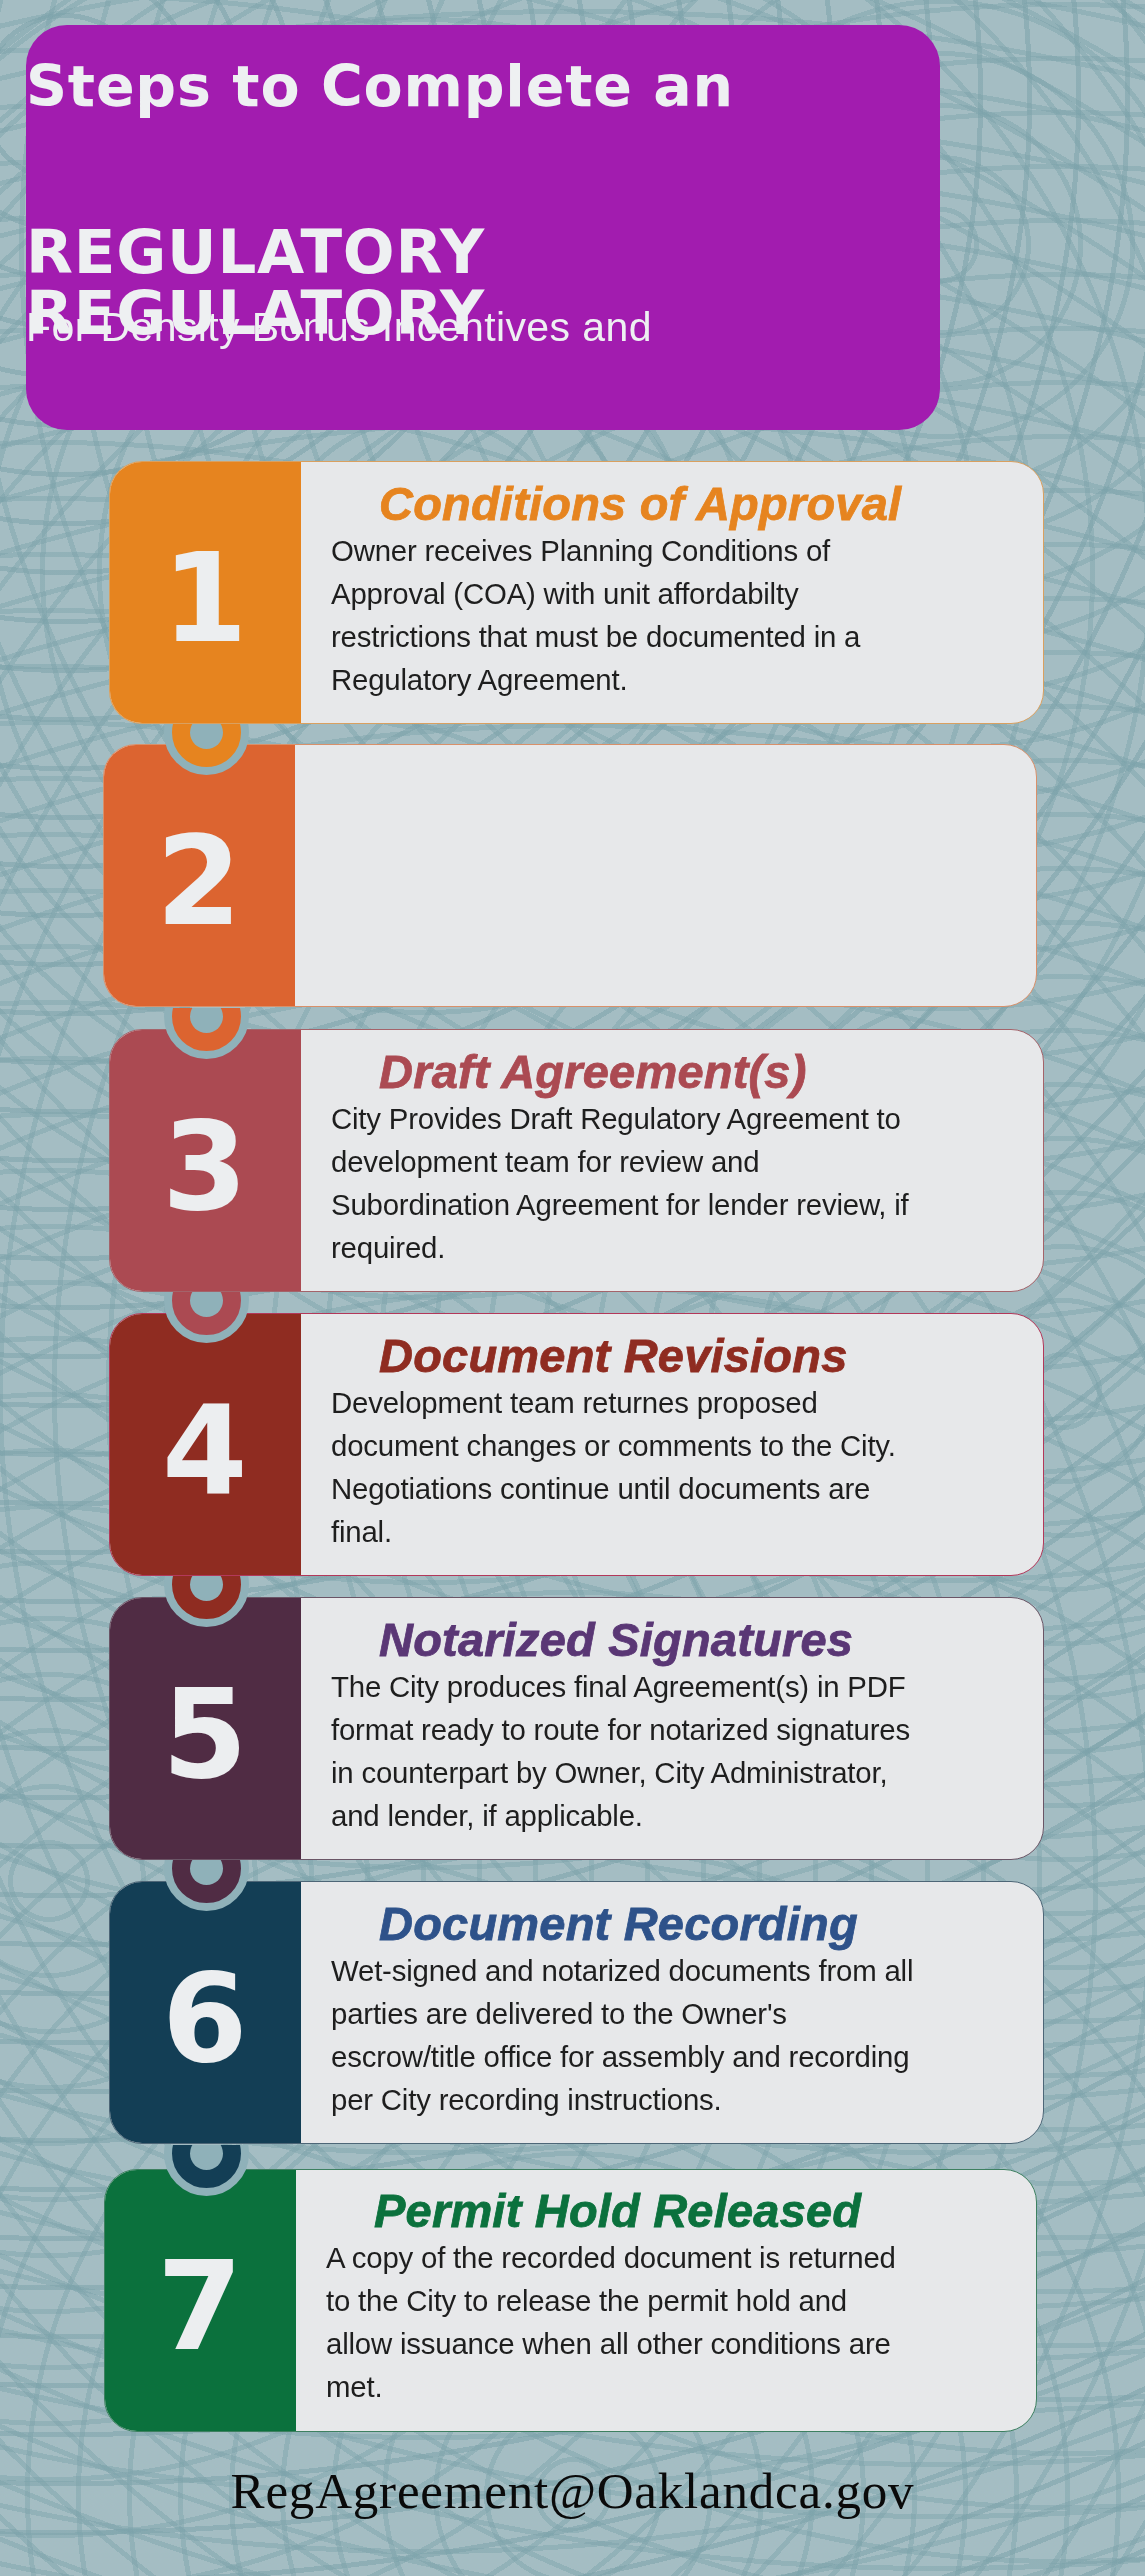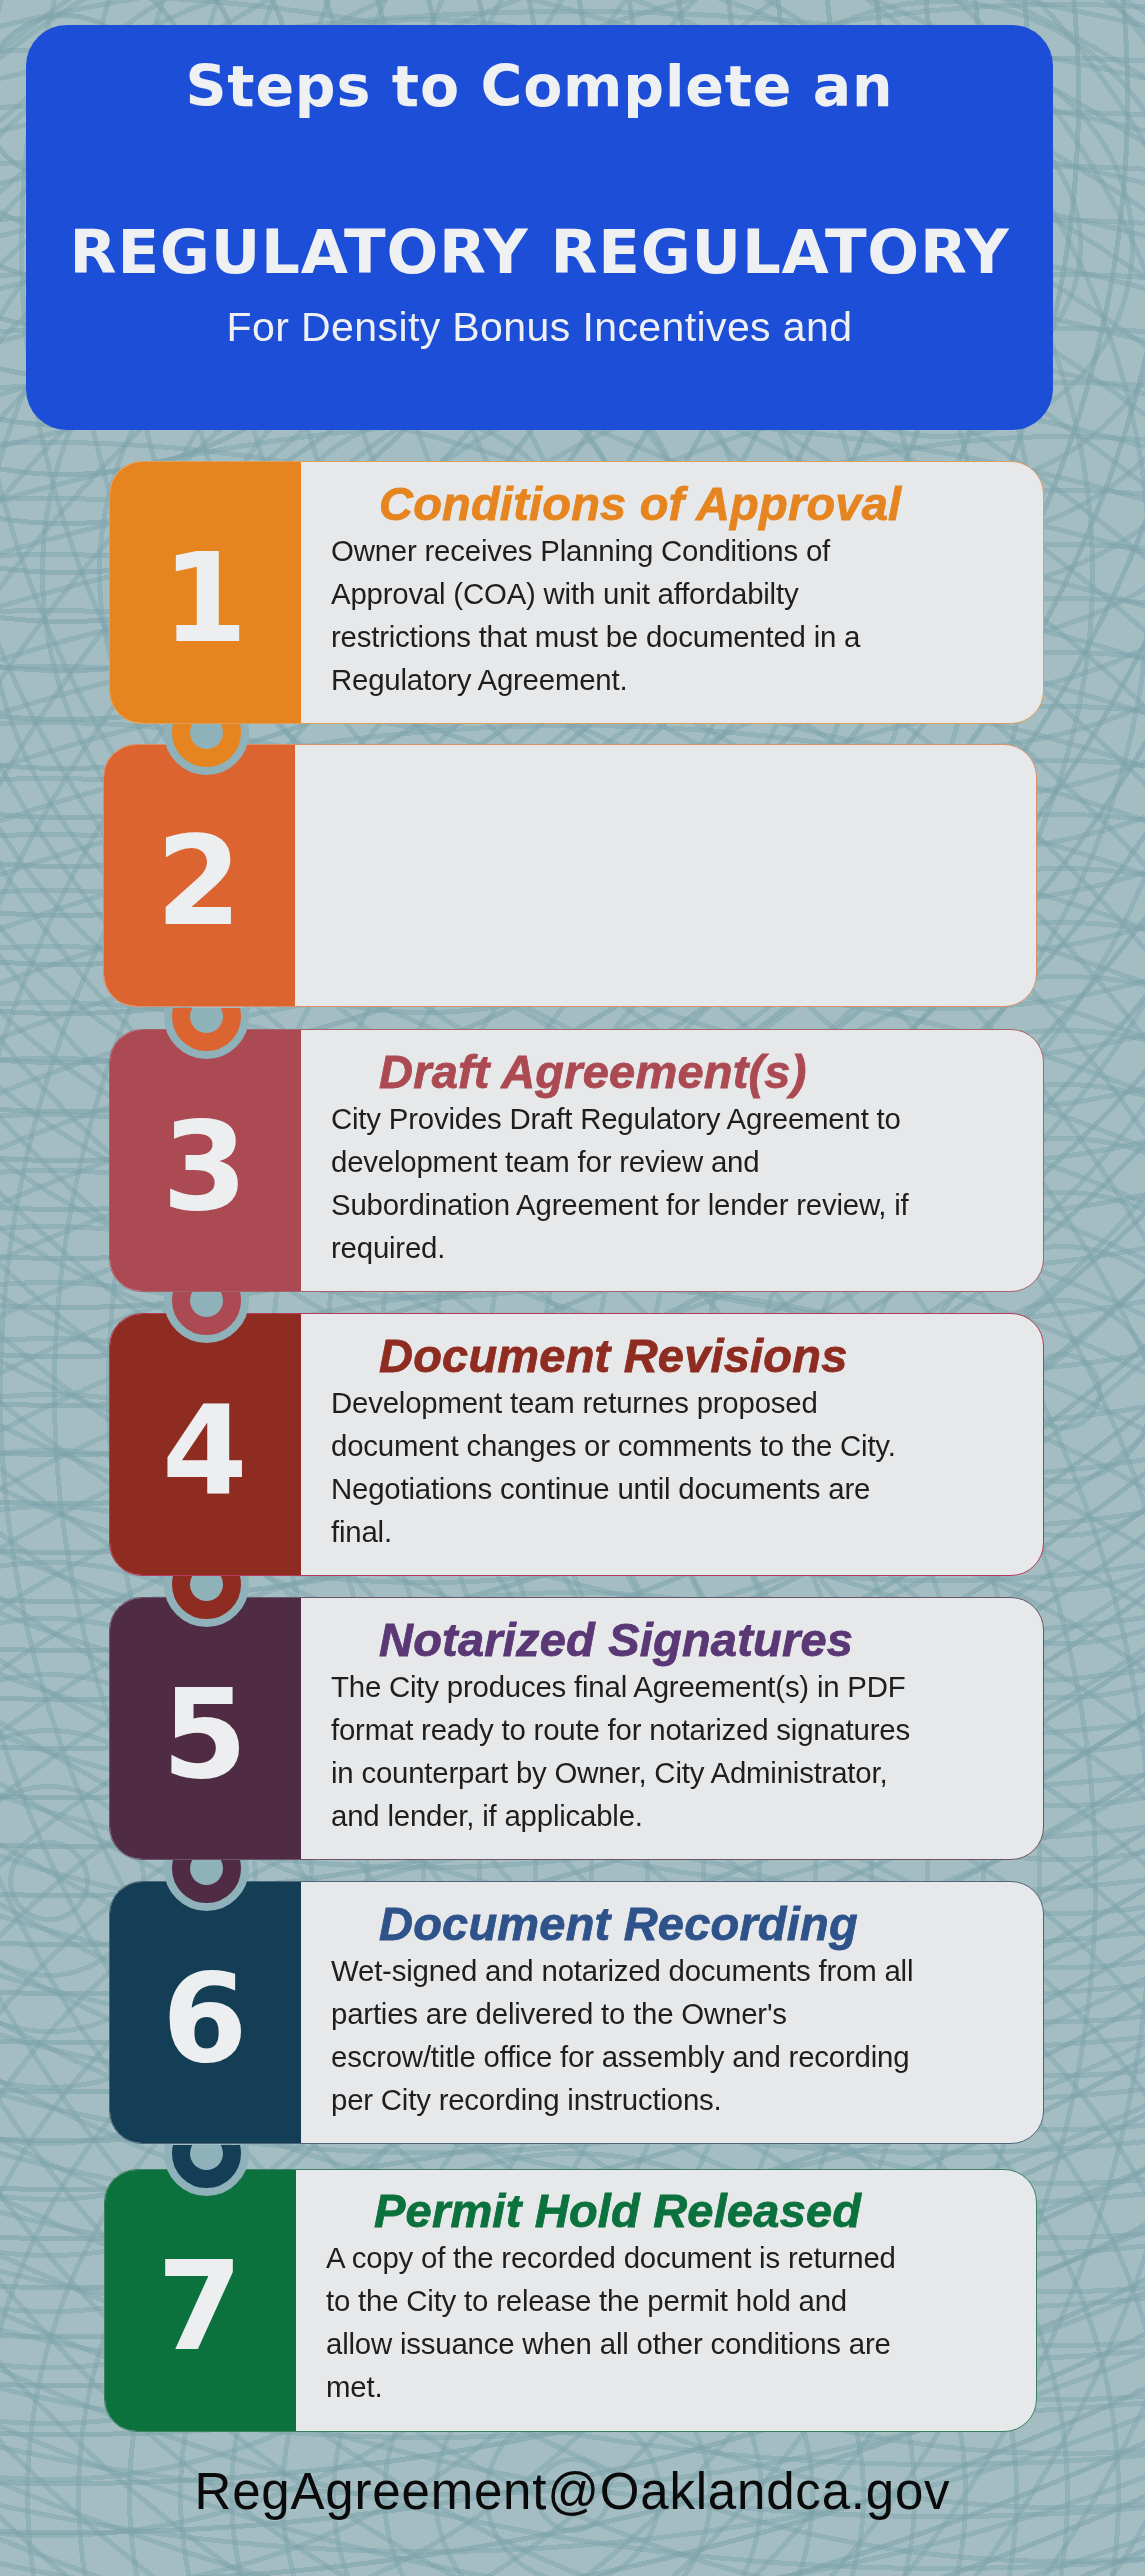--- a/index.html
+++ b/index.html
@@ -19,25 +19,25 @@
       repeating-radial-gradient(circle at 941px 245px, transparent 0 33px, rgba(120,160,168,0.45) 33px 38px, transparent 38px 52px),
       repeating-radial-gradient(circle at 1063px 1391px, transparent 0 34px, rgba(120,160,168,0.45) 34px 39px, transparent 39px 54px),
       repeating-radial-gradient(circle at 49px 1881px, transparent 0 36px, rgba(120,160,168,0.45) 36px 41px, transparent 41px 56px),
       repeating-radial-gradient(circle at 573px 2495px, transparent 0 33px, rgba(120,160,168,0.45) 33px 38px, transparent 38px 51px);
     background-color: #a5bec4;
     opacity: 0.9;
   }
   .header {
     position: absolute;
     left: 26px; top: 24.5px;
-    width: 1027px; height: 405px;
-    background: #1d4ed8;
+    width: 914px; height: 405px;
+    background: #a21caf;
     border-radius: 41px;
     color: #eef0f2;
-    text-align: center;
+    text-align: left;
   }
   .header .t1, .header .t2 {
     position: absolute; left: 0; right: 0;
     font-family: "DejaVu Sans", sans-serif;
     font-size: 57px;
     font-weight: 600;
     line-height: 1;
     letter-spacing: 0.8px;
   }
   .header .t1 { top: 33px; }
@@ -123,21 +123,21 @@
   .ring-mask {
     position: absolute;
     height: 41px;
     overflow: hidden;
     z-index: 5;
   }
   .footer {
     position: absolute;
     left: 0; right: 0; top: 2462px;
     text-align: center;
-    font-family: Liberation Sans, sans-serif;
+    font-family: Liberation Serif, serif;
     font-size: 51px;
     font-weight: 500;
     color: #0a0a0a;
     letter-spacing: 0.8px;
   }
 </style>
 </head>
 <body>
 
 <div class="bg-pattern"></div>

